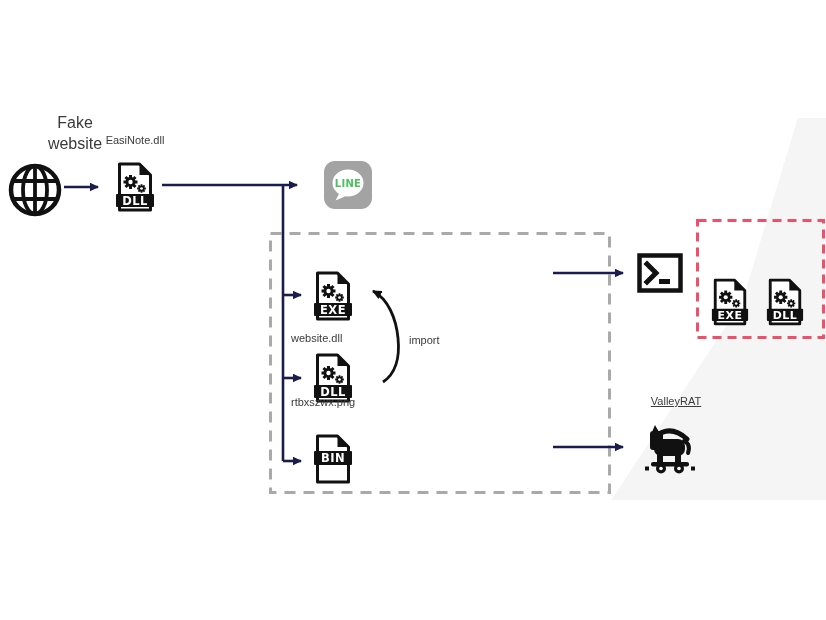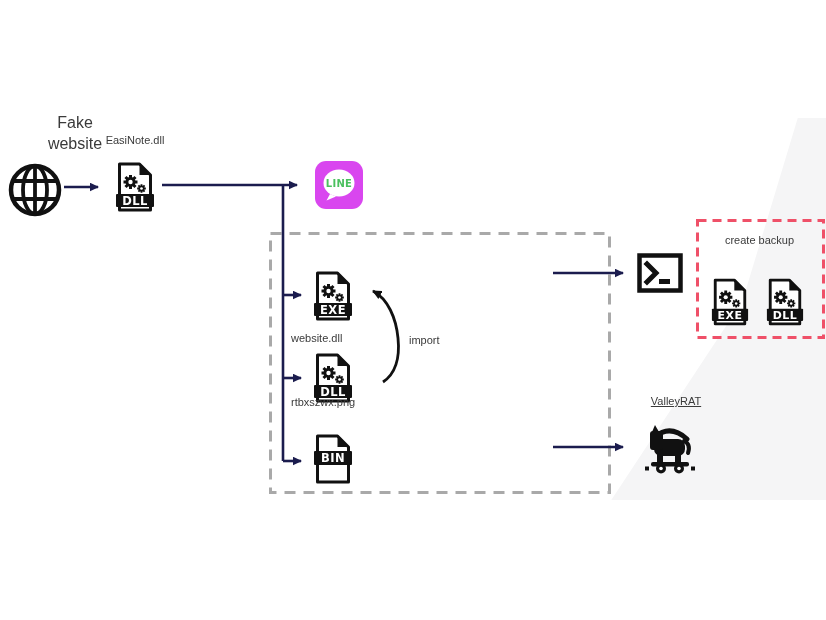--- a/index.html
+++ b/index.html
@@ -19,21 +19,21 @@
   #easinote-label{left:84px;top:130px;width:102px;text-align:center;}
   #shellexe-label{left:291px;top:245px;}
   #yyzybase-label{left:291px;top:328px;}
   #import-label{left:409px;top:330px;text-align:center;}
   #rtbx-label{left:291px;top:392px;}
   #create-backup-label{left:696px;top:230px;width:127px;text-align:center;}
   #valleyrat-label{left:626px;top:391px;width:100px;text-align:center;font-size:11px;text-decoration:underline;}
   
   #globe-icon{left:7px;top:162px;}
   #easinote-dll-icon{left:114px;top:162px;}
-  #line-app-icon{left:315px;top:161px;width:48px;height:48px;background:#d946ef;border-radius:11px;}
+  #line-app-icon{left:324px;top:161px;width:48px;height:48px;background:#a3a3a3;border-radius:11px;}
   #shellexe-exe-icon{left:312px;top:271px;}
   #yyzybase-dll-icon{left:312px;top:353px;}
   #rtbx-bin-icon{left:312px;top:434px;}
   #terminal-icon{left:637px;top:253px;}
   #backup-exe-icon{left:710px;top:278px;}
   #backup-dll-icon{left:765px;top:278px;}
   #trojan-horse-icon{left:642px;top:424px;}
   #stage-dashed-box{left:269px;top:232px;}
   #backup-dashed-box{left:696px;top:219px;}
   #flow-arrows{left:0;top:0;pointer-events:none;}
@@ -143,21 +143,20 @@
     <rect x="2" y="17" width="38" height="14" rx="1" fill="#111111"></rect>
     <text x="21" y="28" text-anchor="middle" fill="#ffffff" class="badge-text">BIN</text>
   </svg>
 
   <svg id="terminal-icon" class="abs" width="46" height="40" viewBox="0 0 46 40">
     <rect x="2.5" y="2.5" width="41" height="35" fill="#ffffff" stroke="#111111" stroke-width="4.5"></rect>
     <path d="M10,11 L19,20 L10,29" fill="none" stroke="#111111" stroke-width="5" stroke-linecap="square"></path>
     <rect x="22" y="26" width="11" height="5" fill="#111111"></rect>
   </svg>
 
-  <div id="create-backup-label" class="abs lbl">create backup</div>
   <svg id="backup-exe-icon" class="abs" width="40" height="48" viewBox="0 0 42 50">
     <path d="M5.5,2 H25.5 L36.5,13 V48 H5.5 Z" fill="#ffffff" stroke="#111111" stroke-width="3" stroke-linejoin="round"></path>
     <path d="M25.5,2 V13 H36.5 Z" fill="#111111"></path>
     <use href="#gear" transform="translate(16.5,20)"></use>
     <use href="#gear" transform="translate(27.5,26.5) scale(0.62)"></use>
     <rect x="2" y="32" width="38" height="13" rx="1" fill="#111111"></rect>
     <text x="21" y="42.5" text-anchor="middle" fill="#ffffff" class="badge-text">EXE</text>
   </svg>
   <svg id="backup-dll-icon" class="abs" width="40" height="48" viewBox="0 0 42 50">
     <path d="M5.5,2 H25.5 L36.5,13 V48 H5.5 Z" fill="#ffffff" stroke="#111111" stroke-width="3" stroke-linejoin="round"></path>

